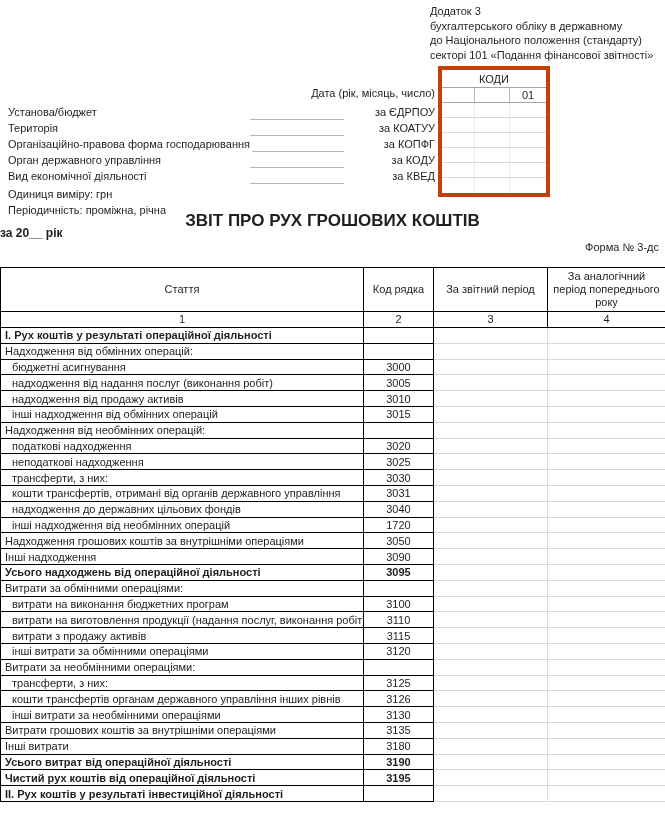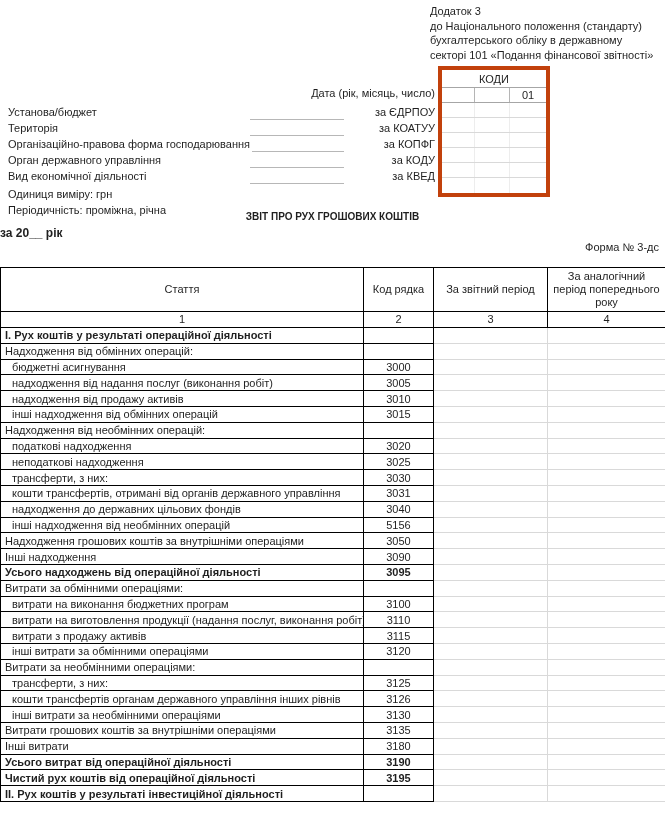--- a/index.html
+++ b/index.html
@@ -31,21 +31,21 @@
 
   
   .field-row { position:absolute; left:8px; width:427px; height:16px; display:flex; align-items:flex-end; }
   .field-label { flex:0 0 auto; min-width:240px; line-height:15px; }
   .field-line { flex:1 1 auto; border-bottom:1px solid #b7b7b7; height:14px; margin:0 2px; }
   .field-code { flex:0 0 89px; text-align:right; line-height:15px; }
 
   .unit-label { left:8px; top:188px; }
   .periodicity-label { left:8px; top:204px; }
 
-  .report-title { left:0; top:211px; width:665px; text-align:center; font-weight:bold; font-size:10px; }
+  .report-title { left:0; top:211px; width:665px; text-align:center; font-weight:bold; font-size:17px; }
   .report-subtitle { left:0; top:226px; width:665px; font-weight:bold; font-size:12px; }
   .form-number { left:0; top:241px; width:659px; text-align:right; }
 
   
   table.cash { position:absolute; left:0; top:267px; width:665px; border-collapse:collapse; table-layout:fixed;
                font-size:11px; color:#1f1f1f; }
   table.cash th { font-weight:normal; text-align:center; vertical-align:middle;
                   border:1px solid #000; padding:1px 2px; line-height:13px; }
   table.cash thead tr.hdr th { height:44px; }
   table.cash thead tr.nums th { height:15px; line-height:13px; }
@@ -56,22 +56,22 @@
   td.c-code  { border:1px solid #000; text-align:center; }
   td.c-val   { border:1px solid #d9d9d9; }
   td.c-val3  { border-left:1px solid #000; }
   tr.bold td { font-weight:bold; }
 </style>
 </head>
 <body>
 
 <div class="abs appendix">
   <div>Додаток 3</div>
+  <div>бухгалтерського обліку в державному</div>
   <div>до Національного положення (стандарту)</div>
-  <div>бухгалтерського обліку в державному</div>
   <div>секторі 101 «Подання фінансової звітності»</div>
 </div>
 
 <div class="abs date-label">Дата (рік, місяць, число)</div>
 
 <div class="abs codes-box">
   <div class="codes-title">КОДИ</div>
   <div class="codes-date-row">
     <div class="cdc cdc-1"></div>
     <div class="cdc cdc-2"></div>
@@ -235,21 +235,21 @@
         <td class="c-val"></td>
       </tr>
       <tr>
         <td class="c-label ind">надходження до державних цільових фондів</td>
         <td class="c-code">3040</td>
         <td class="c-val c-val3"></td>
         <td class="c-val"></td>
       </tr>
       <tr>
         <td class="c-label ind">інші надходження від необмінних операцій</td>
-        <td class="c-code">5156</td>
+        <td class="c-code">1720</td>
         <td class="c-val c-val3"></td>
         <td class="c-val"></td>
       </tr>
       <tr>
         <td class="c-label">Надходження грошових коштів за внутрішніми операціями</td>
         <td class="c-code">3050</td>
         <td class="c-val c-val3"></td>
         <td class="c-val"></td>
       </tr>
       <tr>

